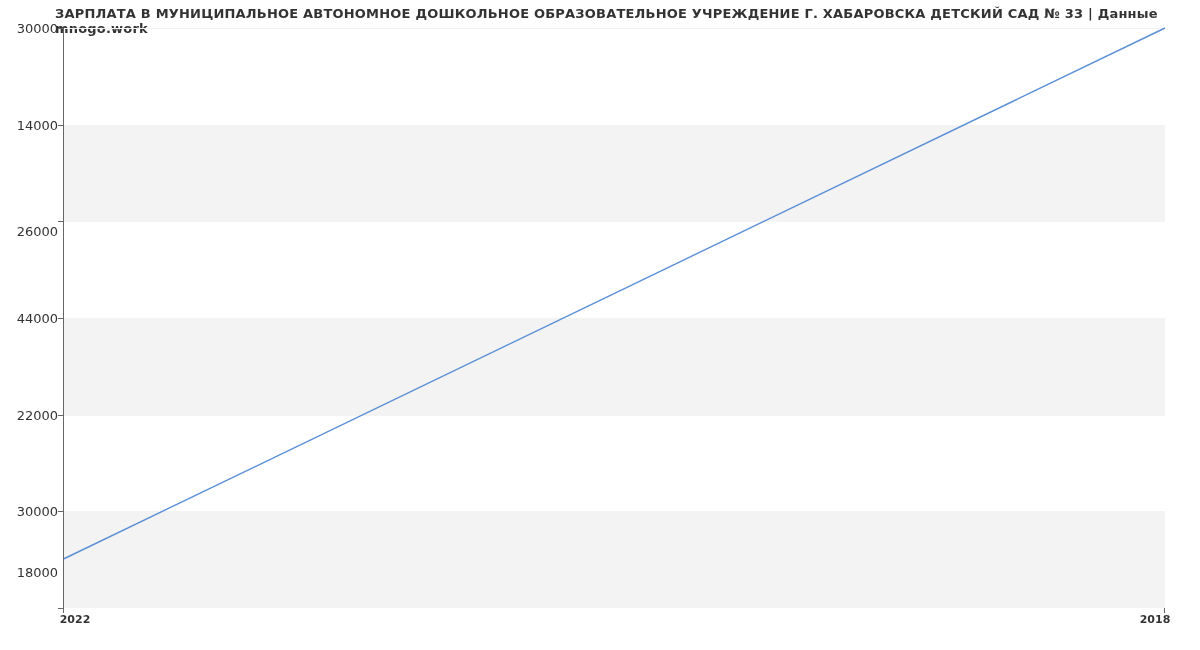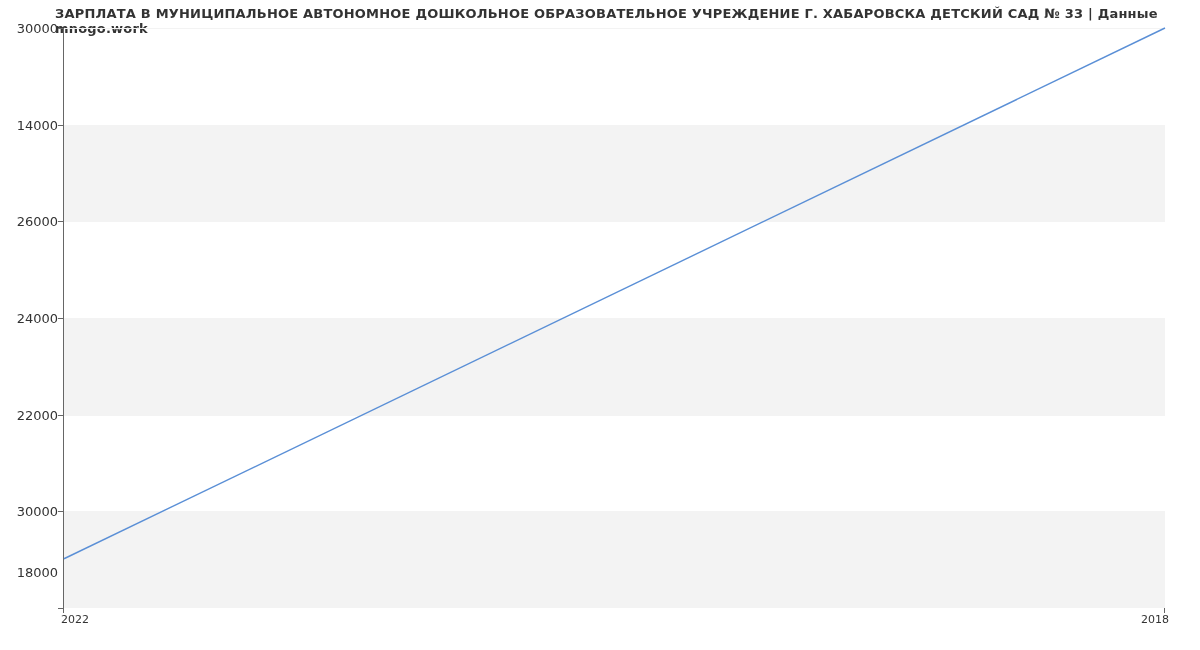--- a/index.html
+++ b/index.html
@@ -58,20 +58,21 @@
     transform: translateY(-50%);
     text-align: right;
     width: 50px;
   }
   .xlabel {
     position: absolute;
     top: 613px;
     font-size: 11px;
     color: #333;
     transform: translateX(-50%);
+    font-weight: bold;
   }
   .ytick {
     position: absolute;
     width: 5px;
     height: 1px;
     background: #666;
     left: 58px;
   }
   .xtick {
     position: absolute;
@@ -100,22 +101,22 @@
   <div class="ytick" style="top:511px"></div>
   <div class="ytick" style="top:415px"></div>
   <div class="ytick" style="top:318px"></div>
   <div class="ytick" style="top:221px"></div>
   <div class="ytick" style="top:125px"></div>
   <div class="ytick" style="top:28px"></div>
 
   <div class="ylabel" style="top:572px">18000</div>
   <div class="ylabel" style="top:511px">30000</div>
   <div class="ylabel" style="top:415px">22000</div>
-  <div class="ylabel" style="top:318px">24000</div>
-  <div class="ylabel" style="top:221px">26000</div>
+  <div class="ylabel" style="top:318px">44000</div>
+  <div class="ylabel" style="top:231px">26000</div>
   <div class="ylabel" style="top:125px">14000</div>
   <div class="ylabel" style="top:28px">30000</div>
 
   <div class="xtick" style="left:63px"></div>
   <div class="xtick" style="left:1164px"></div>
 
   <div class="xlabel" style="left:75px">2022</div>
   <div class="xlabel" style="left:1155px">2018</div>
 
   <div class="plot">

